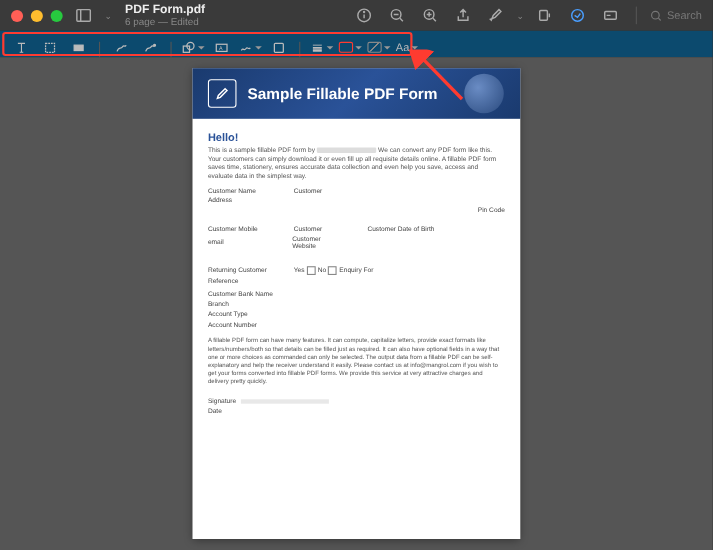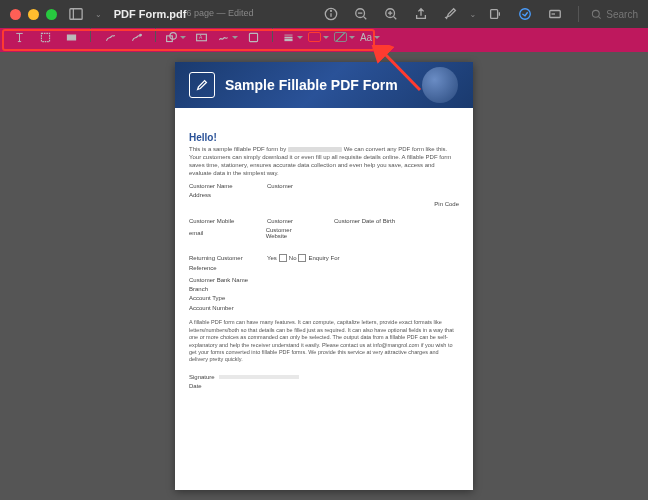--- a/index.html
+++ b/index.html
@@ -4,41 +4,41 @@
 <style>
 *{margin:0;padding:0;box-sizing:border-box;font-family:-apple-system,BlinkMacSystemFont,"Segoe UI",Helvetica,Arial,sans-serif}
 body{background:#2a2a2a;width:648px;height:500px;overflow:hidden;position:relative}
 .titlebar{height:28px;background:#3a3a3a;display:flex;align-items:center;padding:0 10px;gap:8px}
 .traffic{display:flex;gap:7px}
 .dot{width:11px;height:11px;border-radius:50%}
 .r{background:#ff5f56}.y{background:#ffbd2e}.g{background:#27c93f}
 .tb-sep{width:1px;height:16px;background:#555;margin:0 4px}
 .tb-btn{width:22px;height:20px;display:flex;align-items:center;justify-content:center;color:#aaa;cursor:pointer;border-radius:3px}
 .tb-btn svg{width:14px;height:14px;fill:none;stroke:currentColor;stroke-width:1.5}
-.title-box{display:flex;flex-direction:row;line-height:1.15;margin-left:4px}
+.title-box{display:flex;flex-direction:column;line-height:1.15;margin-left:4px}
 .title{color:#eee;font-size:11px;font-weight:600}
 .subtitle{color:#888;font-size:9px}
 .flex-spacer{flex:1}
 .search-box{display:flex;align-items:center;gap:4px;color:#777;font-size:10px}
-.markup-bar{height:24px;background:#be185d;display:flex;align-items:flex-start;padding:0 8px;gap:4px;position:relative}
+.markup-bar{height:24px;background:#0c4a6e;display:flex;align-items:flex-end;padding:0 8px;gap:4px;position:relative}
 .highlight-box{position:absolute;left:2px;top:1px;width:373px;height:22px;border:2px solid #ff3b30;border-radius:3px;pointer-events:none}
 .mk-btn{width:22px;height:18px;display:flex;align-items:center;justify-content:center;color:#bbb;cursor:pointer;border-radius:3px;position:relative}
 .mk-btn svg{width:13px;height:13px;fill:none;stroke:currentColor;stroke-width:1.4}
 .chev::after{content:"";width:0;height:0;border-left:3px solid transparent;border-right:3px solid transparent;border-top:3px solid #999;margin-left:2px}
 .mk-sep{width:1px;height:14px;background:#555;margin:0 4px}
 .color-sw{width:13px;height:10px;border-radius:2px}
 .red-stroke{border:1.5px solid #ff3b30;background:transparent}
 .arrow{position:absolute;left:370px;top:45px;pointer-events:none;z-index:5}
 .doc-area{position:absolute;top:52px;left:0;right:0;bottom:0;background:#555;overflow:auto;display:flex;justify-content:center;padding:10px 0}
 .page{width:298px;background:#fff;box-shadow:0 2px 8px rgba(0,0,0,.4)}
 .banner{background:linear-gradient(135deg,#1a3a6e 0%,#2a5298 50%,#1a3a6e 100%);color:#fff;padding:10px 14px;display:flex;align-items:center;gap:10px;position:relative;overflow:hidden}
 .banner::after{content:"";position:absolute;right:15px;top:50%;transform:translateY(-50%);width:36px;height:36px;border-radius:50%;background:radial-gradient(circle at 35% 35%,#6a8cc4,#2a4a7e)}
 .banner-icon{width:26px;height:26px;border:1.5px solid #fff;border-radius:3px;display:flex;align-items:center;justify-content:center;flex-shrink:0}
 .banner-title{font-size:14px;font-weight:700;line-height:1.2}
-.content{padding:20px 14px;font-size:6.5px;color:#333}
+.content{padding:8px 14px;font-size:6.5px;color:#333}
 .h1{color:#2a5298;font-size:10px;font-weight:600;margin:4px 0 2px}
 .h2{color:#2a5298;font-size:8.5px;font-weight:600;margin:8px 0 4px}
 .intro{font-size:6px;line-height:1.35;color:#555;margin-bottom:6px}
 .grayed{display:inline-block;width:54px;height:5px;background:#ddd;vertical-align:middle;border-radius:1px}
 .row{display:flex;margin:3px 0;align-items:center;font-size:6px;color:#444}
 .lbl{width:78px}
 .lbl2{width:60px}
 .two-col{display:flex;gap:20px}
 .col{flex:1}
 .right{text-align:right;flex:1}

